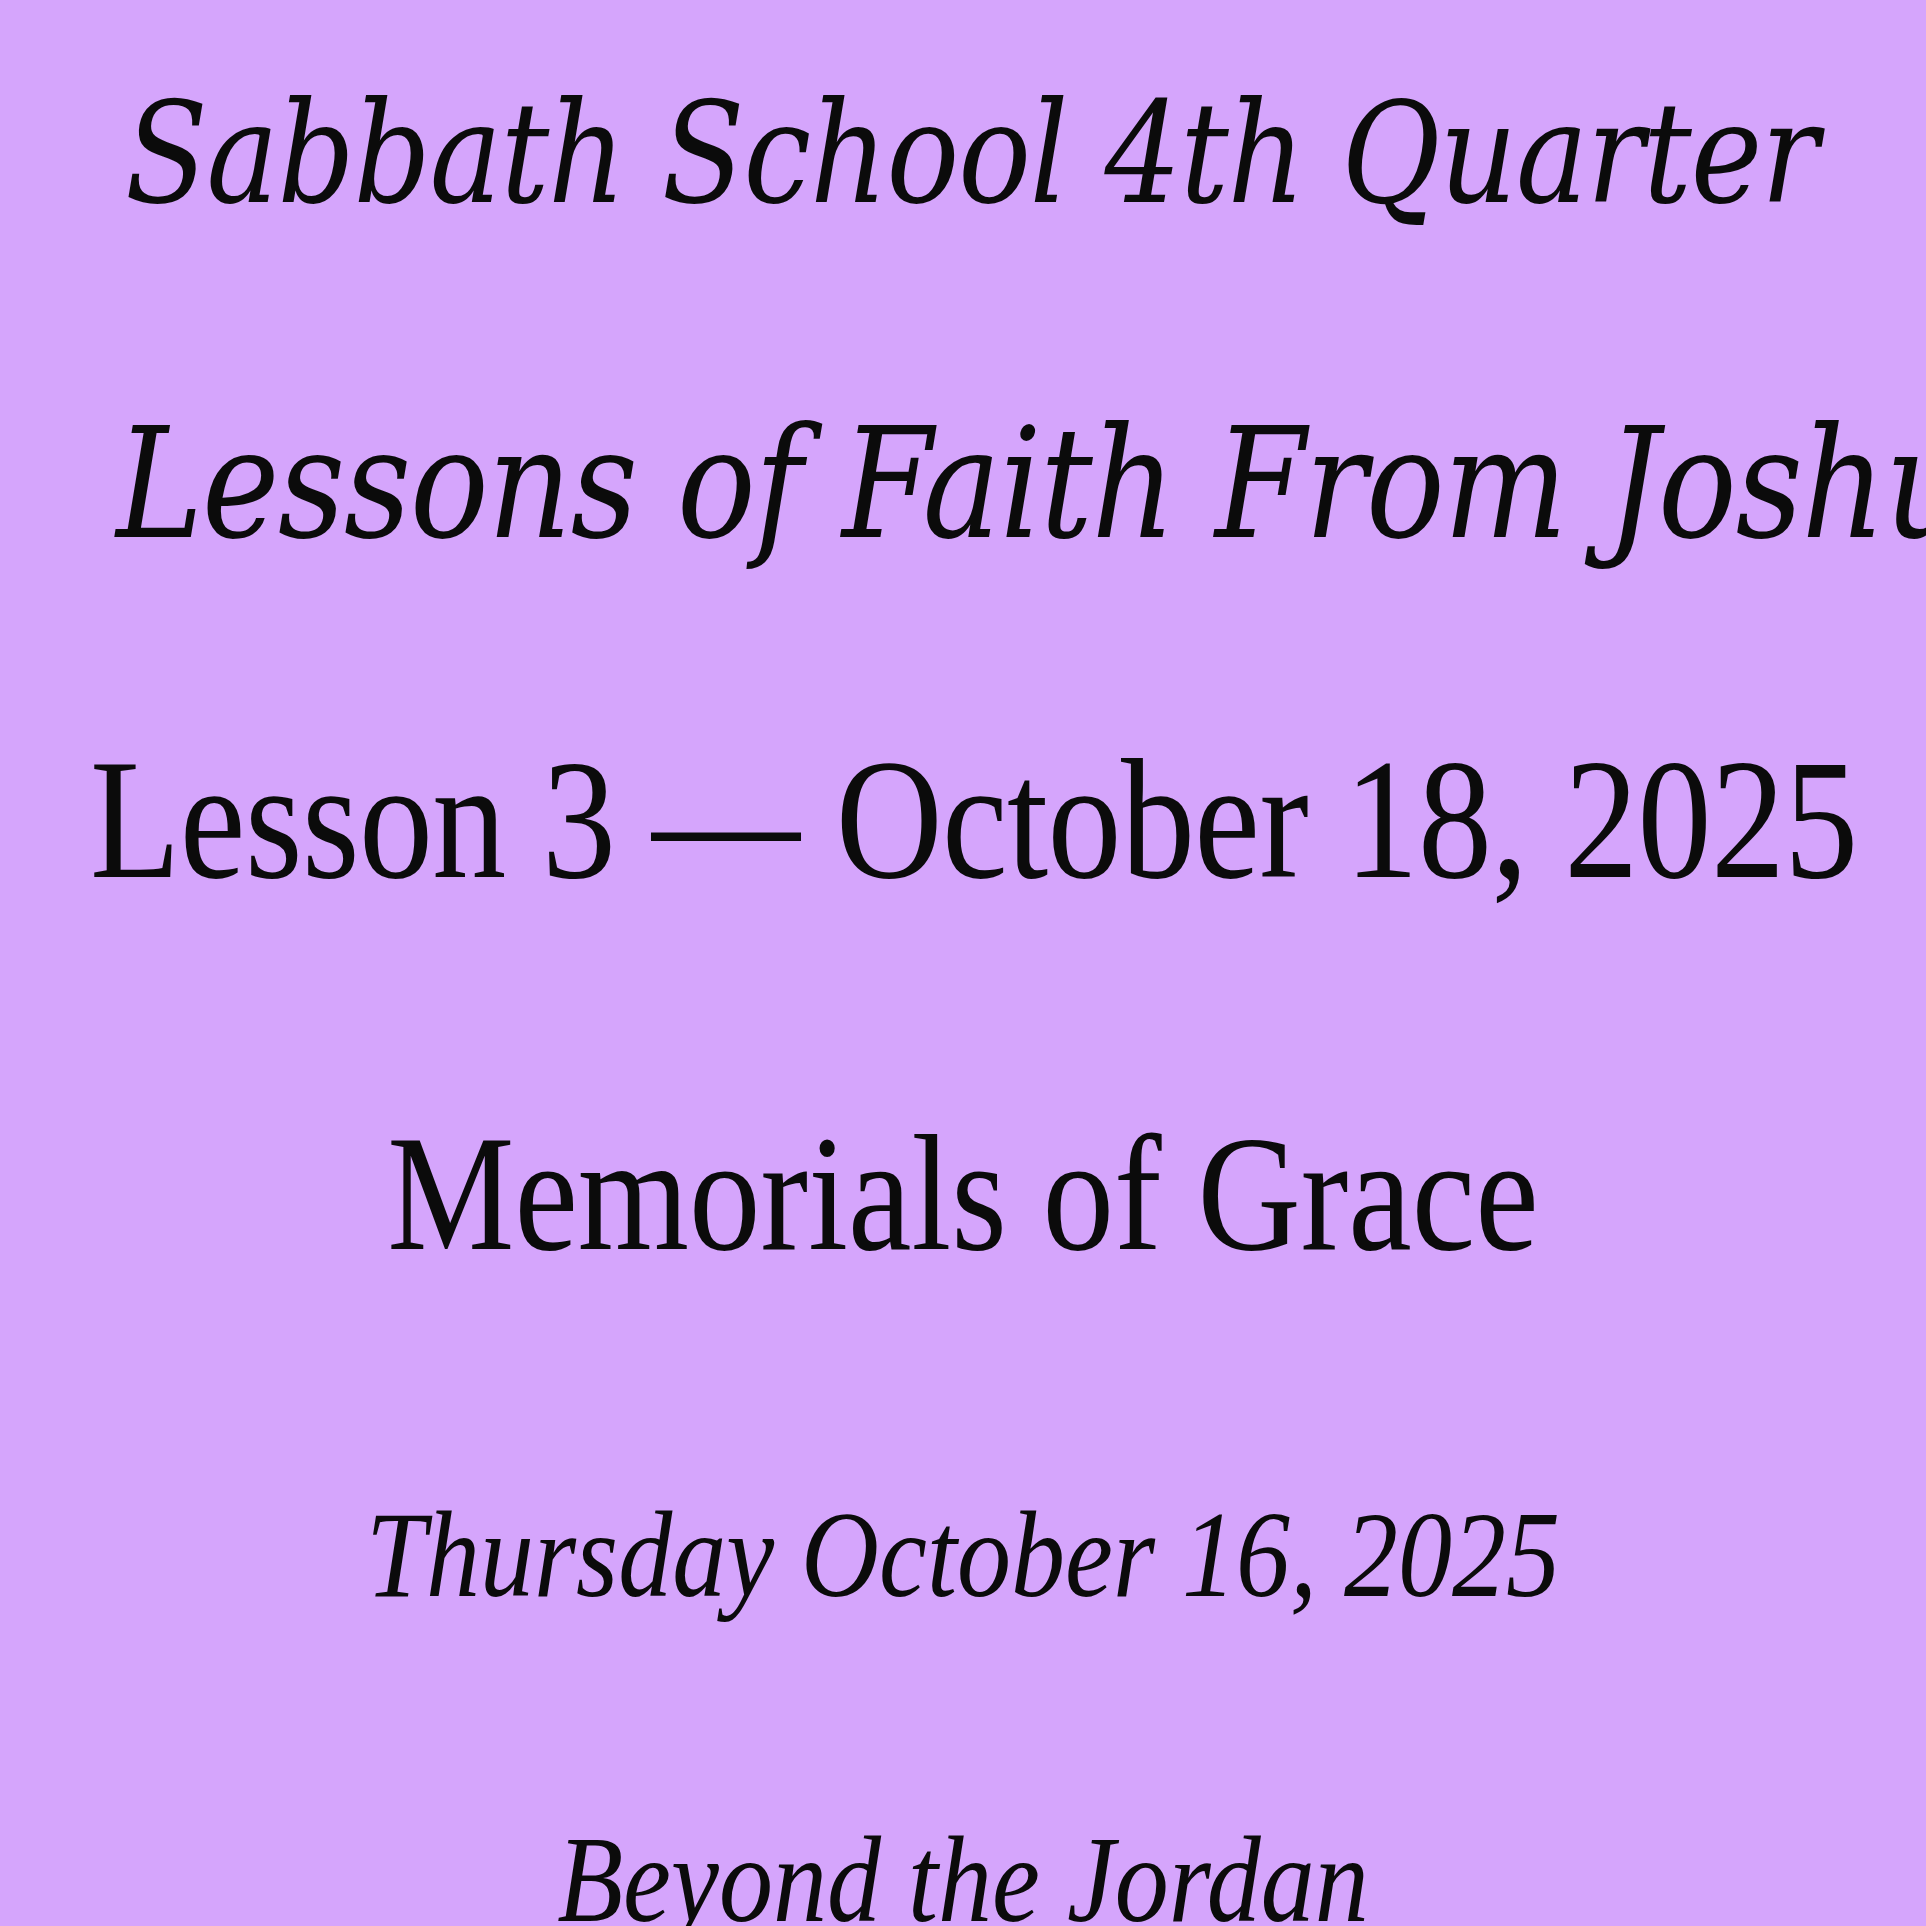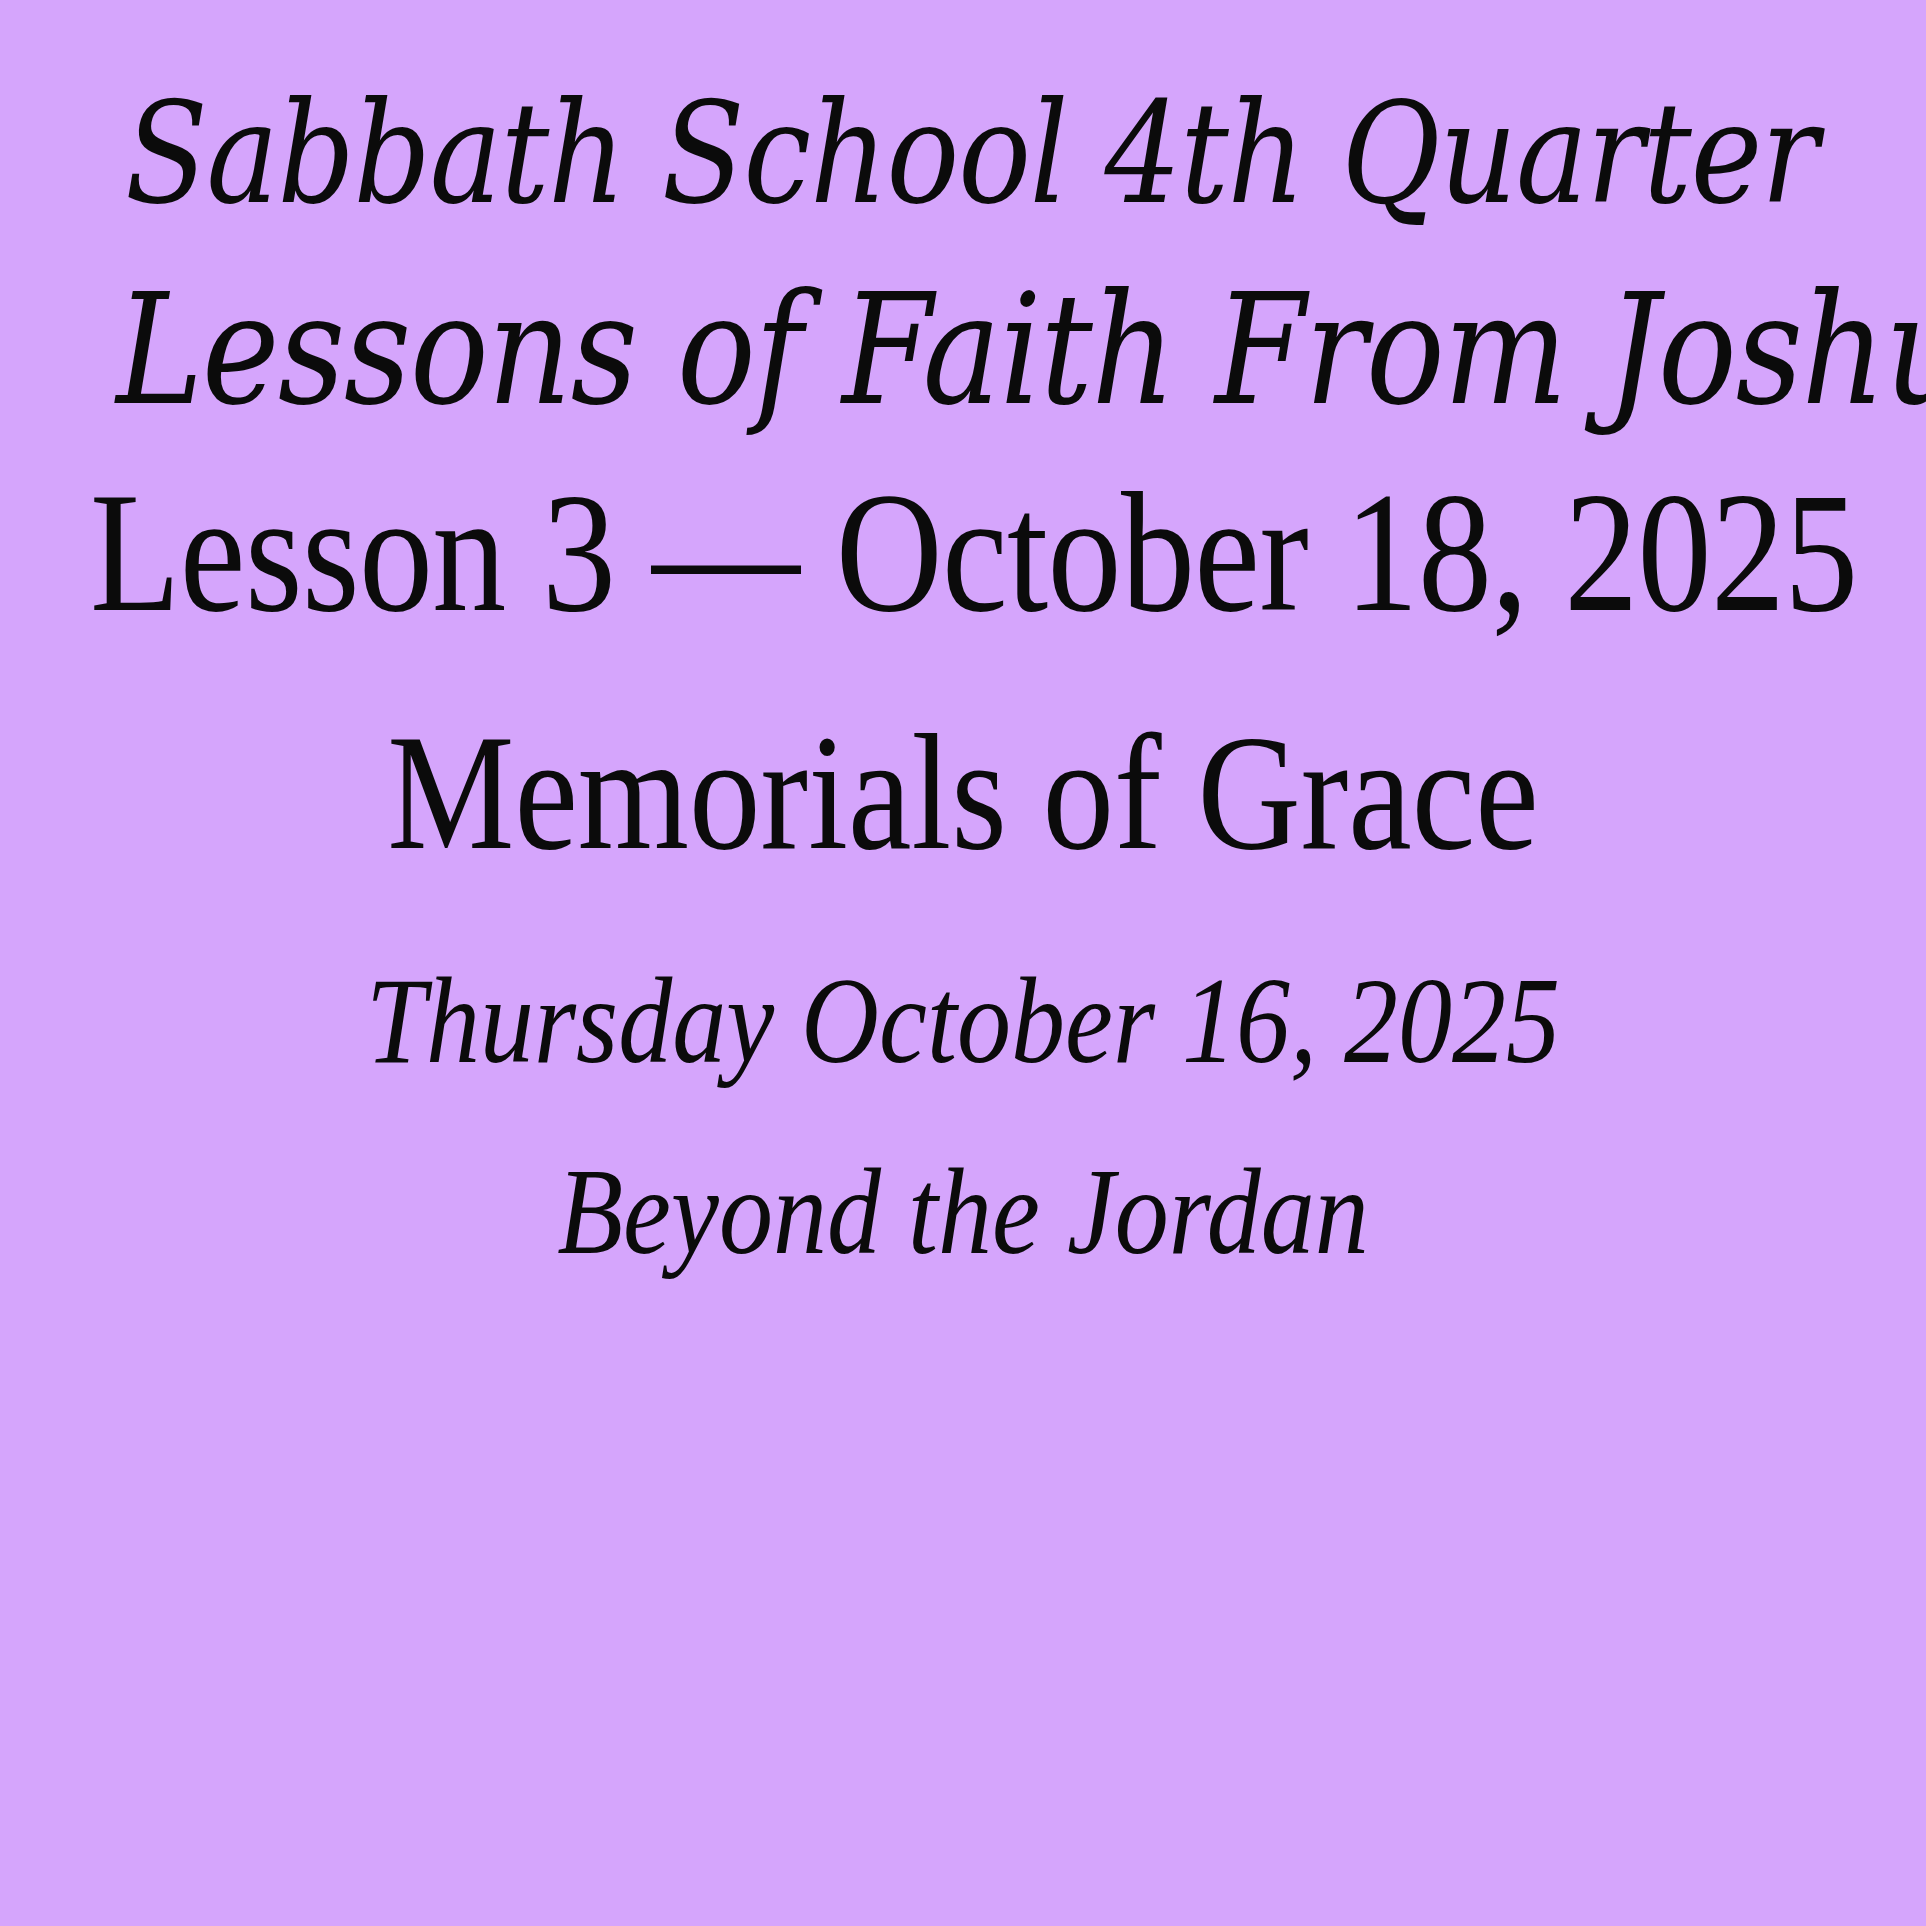--- a/index.html
+++ b/index.html
@@ -14,20 +14,21 @@
     overflow: hidden;
   }
   .slide {
     width: 1926px;
     height: 1926px;
     box-sizing: border-box;
     padding: 77px 90px 0 90px;
     display: flex;
     flex-direction: column;
     align-items: center;
+    justify-content: space-between;
   }
   .line {
     width: 100%;
     text-align: center;
     color: #0b0b0b;
     line-height: 1.0;
     white-space: nowrap;
   }
   
   .script {

